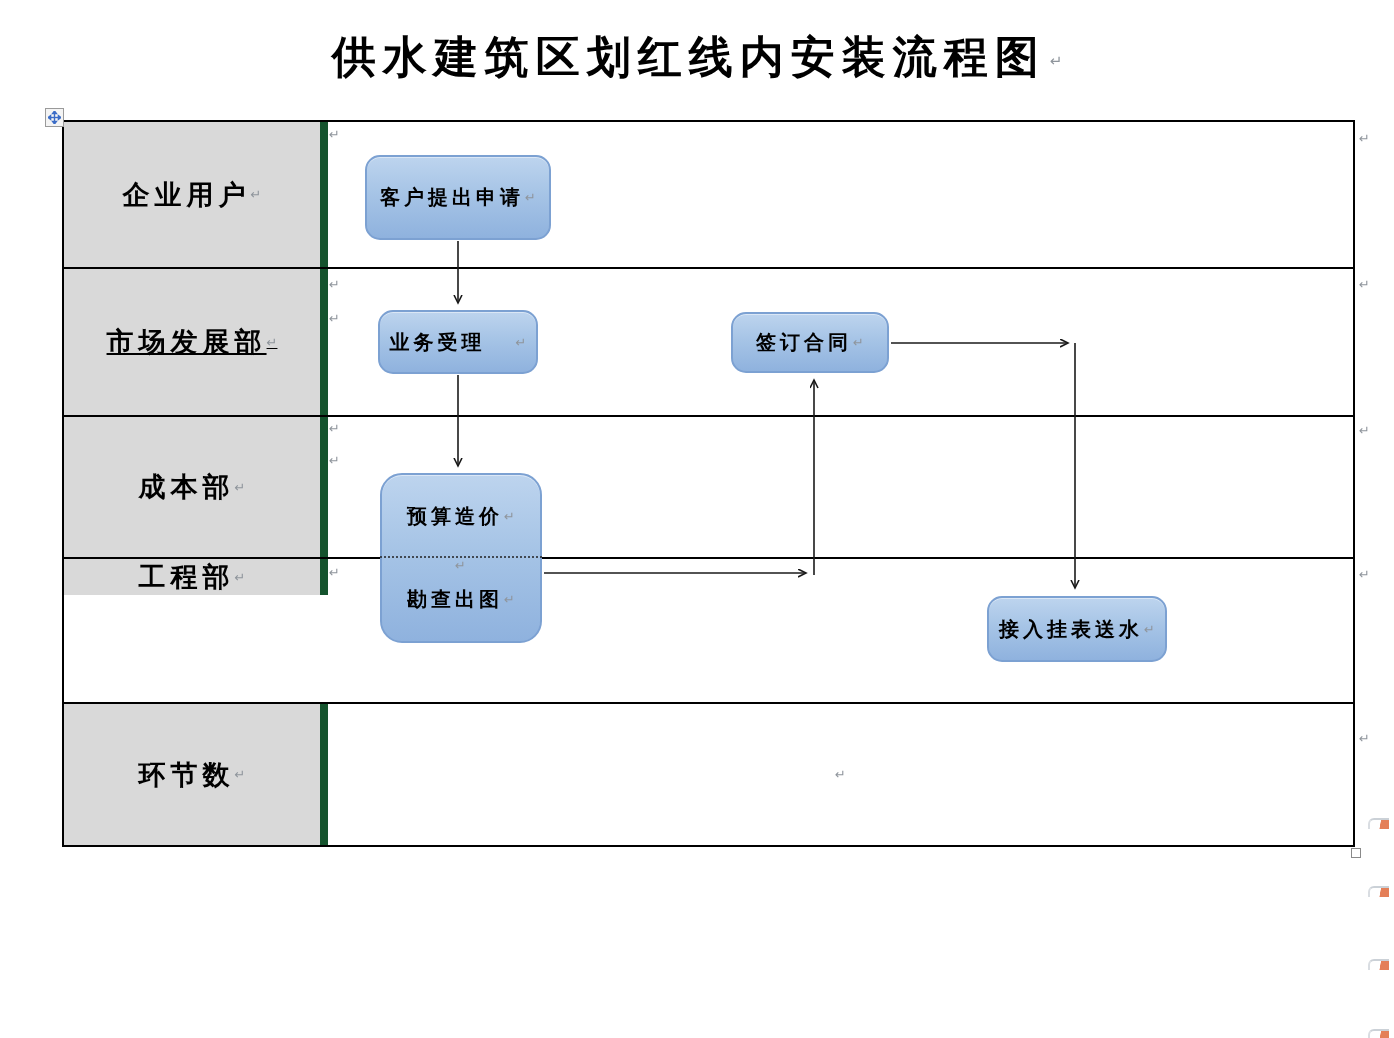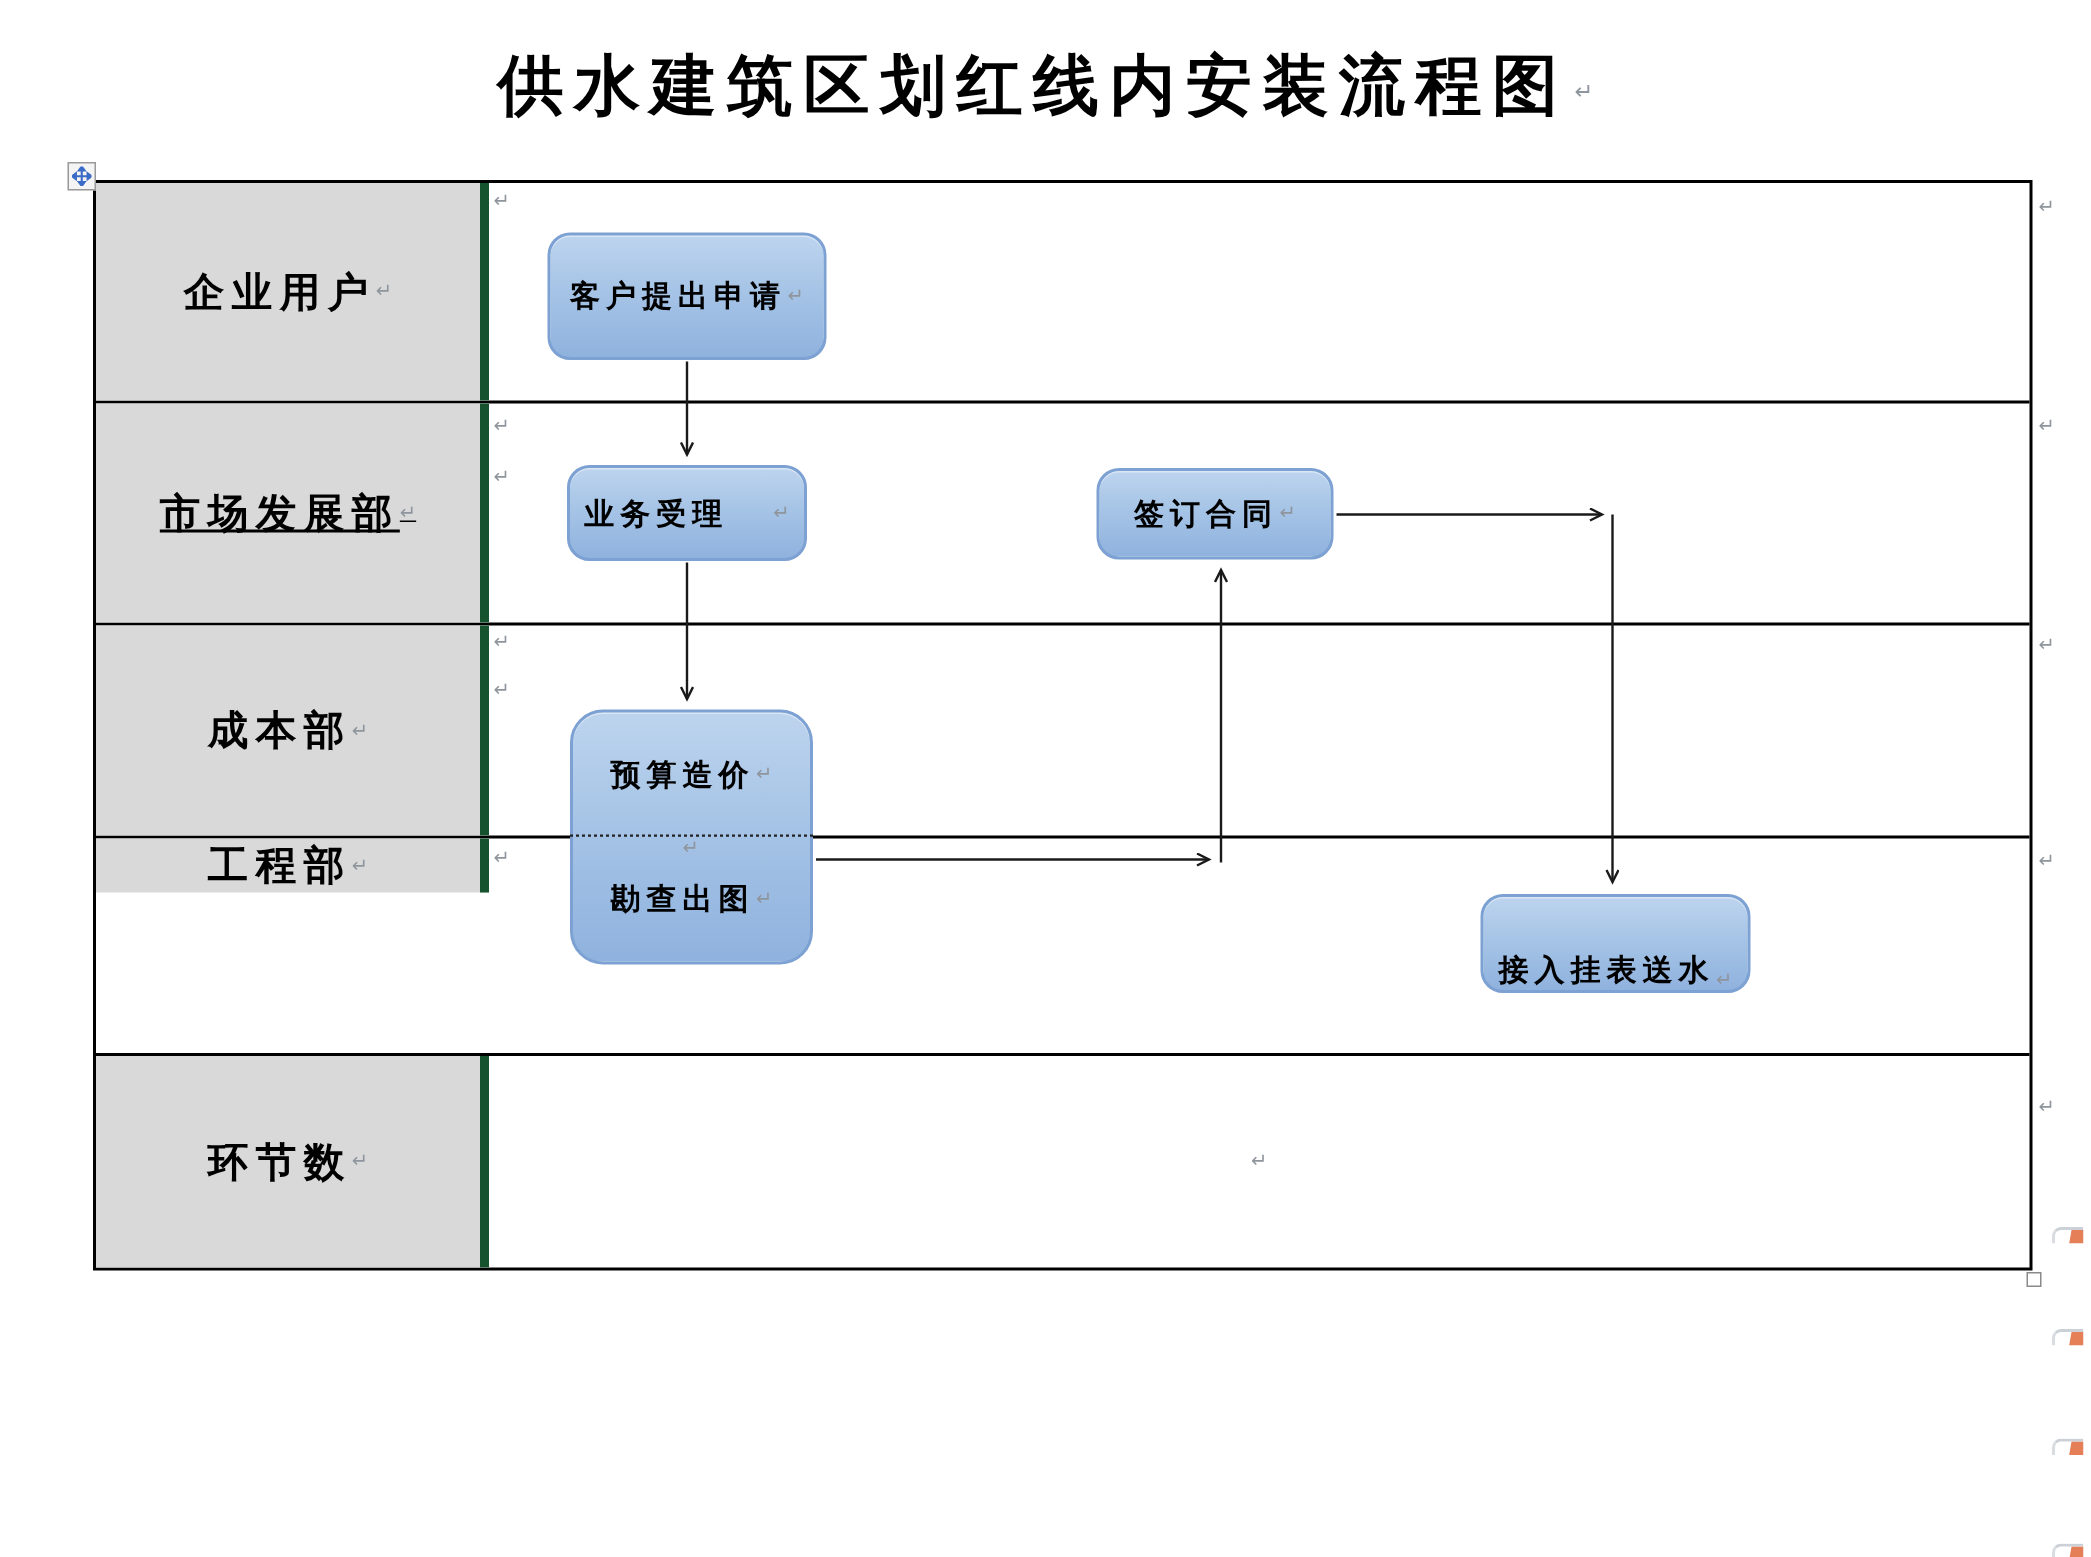--- a/index.html
+++ b/index.html
@@ -22,21 +22,21 @@
   .pilcrow.abs{position:absolute;z-index:4;}
   .title-pilcrow{font-size:15px;vertical-align:6px;margin-left:4px;}
   
   .lane-table{
     position:absolute;left:62px;top:120px;width:1289px;height:723px;
     border:2px solid #000;z-index:1;display:flex;flex-direction:column;
   }
   .lane-row{display:flex;border-bottom:2px solid #000;}
   .lane-row:last-child{border-bottom:none;}
   .lane-label{
-    width:256px;background:#d9d9d9;border-right:6px solid #14532d;flex:none;
+    width:256px;background:#d9d9d9;border-right:8px solid #14532d;flex:none;
     display:flex;align-items:center;justify-content:center;white-space:nowrap;
   }
   .lane-label .txt{
     font-size:27px;font-weight:bold;color:#000;letter-spacing:5px;
   }
   .lane-content{flex:1;position:relative;}
   .r1{height:145px;}.r2{height:146px;text-decoration:underline;}.r3{height:140px;}.r4{height:143px;flex-direction:column;}.r5{height:141px;flex:1;}
   .footer-note{
     position:absolute;left:0;top:0;width:100%;height:100%;
     display:flex;align-items:center;justify-content:center;white-space:nowrap;
@@ -155,21 +155,21 @@
       <span class="pilcrow">↵</span>
   </div>
 </div>
 <span class="pilcrow abs" style="left:455px;top:559px;">↵</span>
 
 <div class="node" style="left:731px;top:312px;width:158px;height:61px;">
   <span class="txt">签订合同</span>
     <span class="pilcrow">↵</span>
 </div>
 
-<div class="node" style="left:987px;top:596px;width:180px;height:66px;align-items:flex-end;">
+<div class="node" style="left:987px;top:596px;width:180px;height:66px;">
   <span class="txt">接入挂表送水</span>
     <span class="pilcrow">↵</span>
 </div>
 
 <svg class="overlay" width="1394" height="1038" viewBox="0 0 1394 1038">
   <defs>
     <marker id="arrow" markerWidth="12" markerHeight="12" refX="8.5" refY="4.5" orient="auto" markerUnits="userSpaceOnUse">
       <path d="M0.5,0.5 L8.5,4.5 L0.5,8.5" fill="none" stroke="#1a1a1a" stroke-width="1.6"></path>
     </marker>
   </defs>

